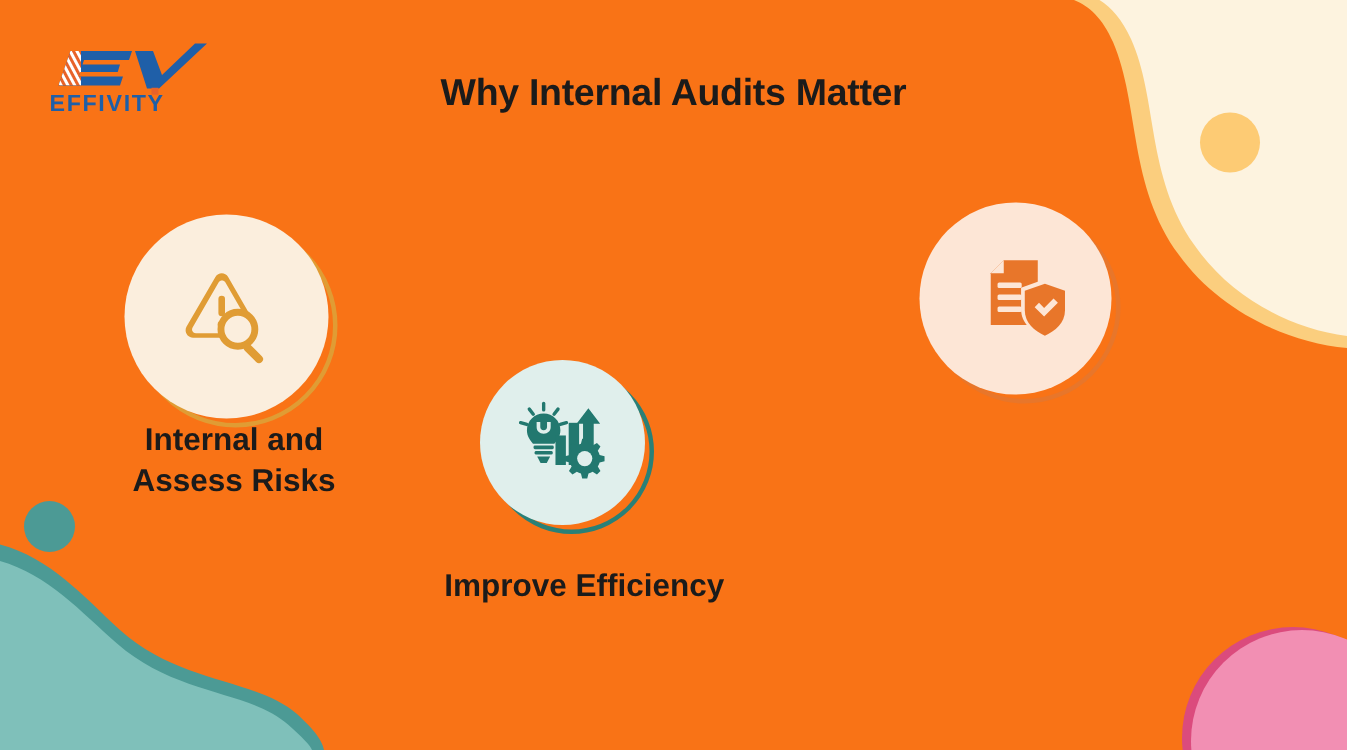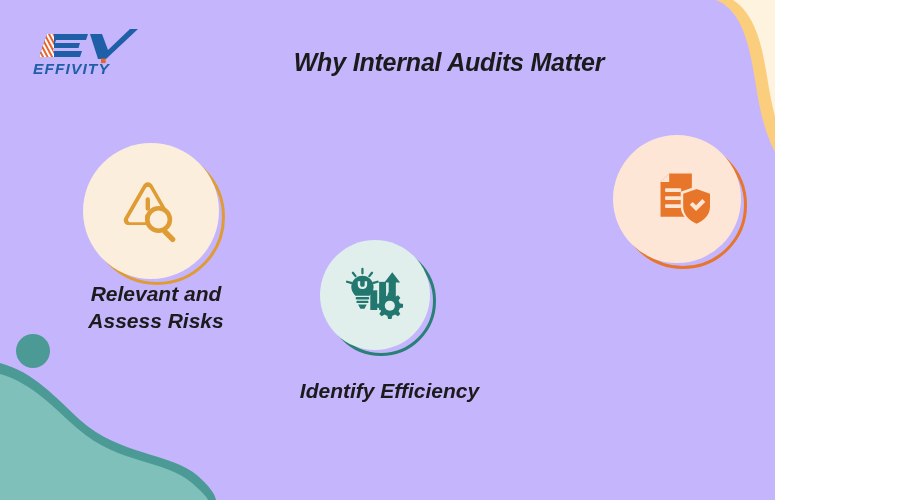--- a/index.html
+++ b/index.html
@@ -5,25 +5,24 @@
   * { margin:0; padding:0; box-sizing:border-box; }
   html, body { width:898px; height:500px; }
   body {
     font-family: "Liberation Sans", sans-serif;
     background:#ffffff;
     overflow:hidden;
     position:relative;
   }
   #stage {
     position:relative;
-    width:775px;
+    width:898px;
     height:500px;
-    background:#c4b5fd;
+    background:#f97316;
     overflow:hidden;
-    font-style:italic;
   }
 
   
   #bg-deco {
     position:absolute; left:0; top:0;
     width:898px; height:500px;
     pointer-events:none;
   }
 
   
@@ -152,21 +151,21 @@
 
         <rect fill="#E09C34" x="30.6" y="22.2" width="4.4" height="13.6" rx="2.2"></rect>
         <circle fill="#E09C34" cx="32.8" cy="41.4" r="2.7"></circle>
 
         <circle fill="#FBEEDD" stroke="#E09C34" stroke-width="4.6" cx="43.6" cy="44.5" r="11.3"></circle>
 
         <rect fill="#E09C34" x="51.2" y="52.6" width="5.4" height="16" rx="2.7" transform="rotate(-45 53.9 60.6)"></rect>
       </svg>
     </div>
   </div>
-  <div class="pillar-label" id="label-risks">Relevant and
+  <div class="pillar-label" id="label-risks">Internal and
 Assess Risks</div>
 
   <div class="pillar icon-badge" id="pillar-efficiency">
     <div class="icon-ring"></div>
     <div class="icon-disc">
       <svg class="icon-glyph" width="60" height="60" viewBox="0 0 64 64">
         <g fill="#22786F">
 
           <rect x="17.4" y="3.0" width="2.4" height="7" rx="1.2"></rect>
           <rect x="8.6" y="6.6" width="2.4" height="7" rx="1.2" transform="rotate(-38 9.8 10.1)"></rect>
@@ -186,21 +185,21 @@
           <rect x="36.4" y="18.0" width="7.4" height="30.0"></rect>
 
           <path d="M50.4,7.6 l8.4,11.0 l-4.6,0 l0,24.0 l-7.6,0 l0,-24.0 l-4.6,0 Z"></path>
 
           <path d="M46.0,29.4 l3.6,0 l0.9,3.5 c1.0,0.3 2.0,0.7 2.9,1.3 l3.1,-1.9 l2.5,2.5 l-1.9,3.1 c0.6,0.9 1.0,1.9 1.3,2.9 l3.5,0.9 l0,3.6 l-3.5,0.9 c-0.3,1.0 -0.7,2.0 -1.3,2.9 l1.9,3.1 l-2.5,2.5 l-3.1,-1.9 c-0.9,0.6 -1.9,1.0 -2.9,1.3 l-0.9,3.5 l-3.6,0 l-0.9,-3.5 c-1.0,-0.3 -2.0,-0.7 -2.9,-1.3 l-3.1,1.9 l-2.5,-2.5 l1.9,-3.1 c-0.6,-0.9 -1.0,-1.9 -1.3,-2.9 l-3.5,-0.9 l0,-3.6 l3.5,-0.9 c0.3,-1.0 0.7,-2.0 1.3,-2.9 l-1.9,-3.1 l2.5,-2.5 l3.1,1.9 c0.9,-0.6 1.9,-1.0 2.9,-1.3 Z"></path>
           <circle fill="#E0EFEC" cx="47.8" cy="43.4" r="5.4"></circle>
         </g>
       </svg>
     </div>
   </div>
-  <div class="pillar-label" id="label-efficiency">Identify Efficiency</div>
+  <div class="pillar-label" id="label-efficiency">Improve Efficiency</div>
 
   <div class="pillar icon-badge" id="pillar-comply">
     <div class="icon-ring"></div>
     <div class="icon-disc">
       <svg class="icon-glyph" width="66" height="66" viewBox="0 0 64 64">
         <g fill="#E8762A">
 
           <path d="M16.0,15.6 l8.4,-8.4 l22.0,0 l0,42.0 l-30.4,0 Z"></path>
           <path fill="#FDE6D6" d="M16.0,15.6 l8.4,-8.4 l0,8.4 Z"></path>
 

